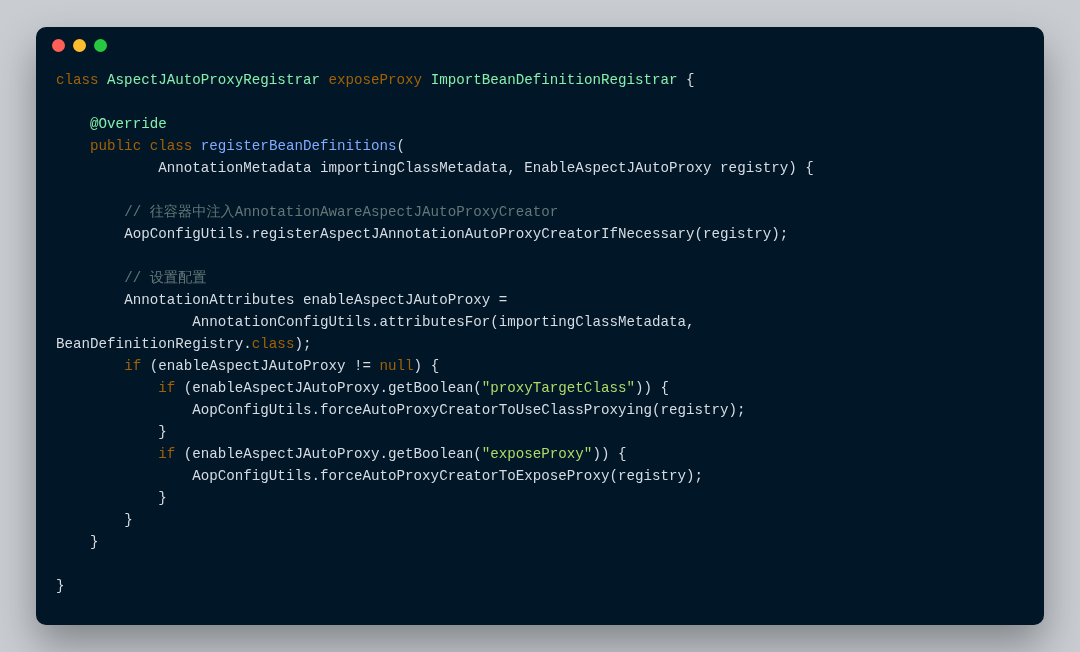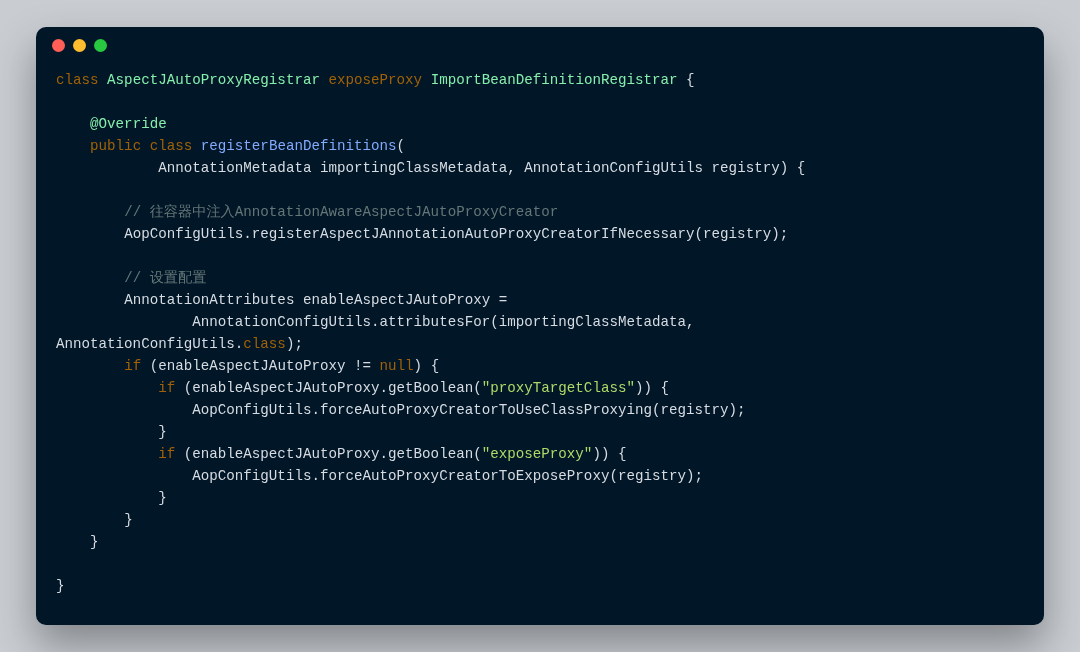--- a/index.html
+++ b/index.html
@@ -53,29 +53,29 @@
   <div class="titlebar">
     <div class="dot red"></div>
     <div class="dot yellow"></div>
     <div class="dot green"></div>
   </div>
 
   <pre class="code"><span class="c-kw">class</span><span class="c-def"> </span><span class="c-type">AspectJAutoProxyRegistrar</span><span class="c-def"> </span><span class="c-kw">exposeProxy</span><span class="c-def"> </span><span class="c-type">ImportBeanDefinitionRegistrar</span><span class="c-def"> {</span>
 
     <span class="c-ann">@Override</span>
     <span class="c-kw">public</span><span class="c-def"> </span><span class="c-kw">class</span><span class="c-def"> </span><span class="c-mtd">registerBeanDefinitions</span><span class="c-def">(</span>
-            <span class="c-def">AnnotationMetadata</span><span class="c-def"> </span><span class="c-def">importingClassMetadata</span><span class="c-def">, </span><span class="c-def">AnnotationConfigUtils</span><span class="c-def"> </span><span class="c-def">registry</span><span class="c-def">) {</span>
+            <span class="c-def">AnnotationMetadata</span><span class="c-def"> </span><span class="c-def">importingClassMetadata</span><span class="c-def">, </span><span class="c-def">EnableAspectJAutoProxy</span><span class="c-def"> </span><span class="c-def">registry</span><span class="c-def">) {</span>
 
         <span class="c-cmt">// 往容器中注入AnnotationAwareAspectJAutoProxyCreator</span>
         <span class="c-def">AopConfigUtils.registerAspectJAnnotationAutoProxyCreatorIfNecessary(registry);</span>
 
         <span class="c-cmt">// 设置配置</span>
         <span class="c-def">AnnotationAttributes enableAspectJAutoProxy =</span>
                 <span class="c-def">AnnotationConfigUtils.attributesFor(importingClassMetadata, </span>
-<span class="c-def">AnnotationConfigUtils.</span><span class="c-kw">class</span><span class="c-def">);</span>
+<span class="c-def">BeanDefinitionRegistry.</span><span class="c-kw">class</span><span class="c-def">);</span>
         <span class="c-kw">if</span><span class="c-def"> (enableAspectJAutoProxy != </span><span class="c-kw">null</span><span class="c-def">) {</span>
             <span class="c-kw">if</span><span class="c-def"> (enableAspectJAutoProxy.getBoolean(</span><span class="c-str">"proxyTargetClass"</span><span class="c-def">)) {</span>
                 <span class="c-def">AopConfigUtils.forceAutoProxyCreatorToUseClassProxying(registry);</span>
             <span class="c-def">}</span>
             <span class="c-kw">if</span><span class="c-def"> (enableAspectJAutoProxy.getBoolean(</span><span class="c-str">"exposeProxy"</span><span class="c-def">)) {</span>
                 <span class="c-def">AopConfigUtils.forceAutoProxyCreatorToExposeProxy(registry);</span>
             <span class="c-def">}</span>
         <span class="c-def">}</span>
     <span class="c-def">}</span>
 

